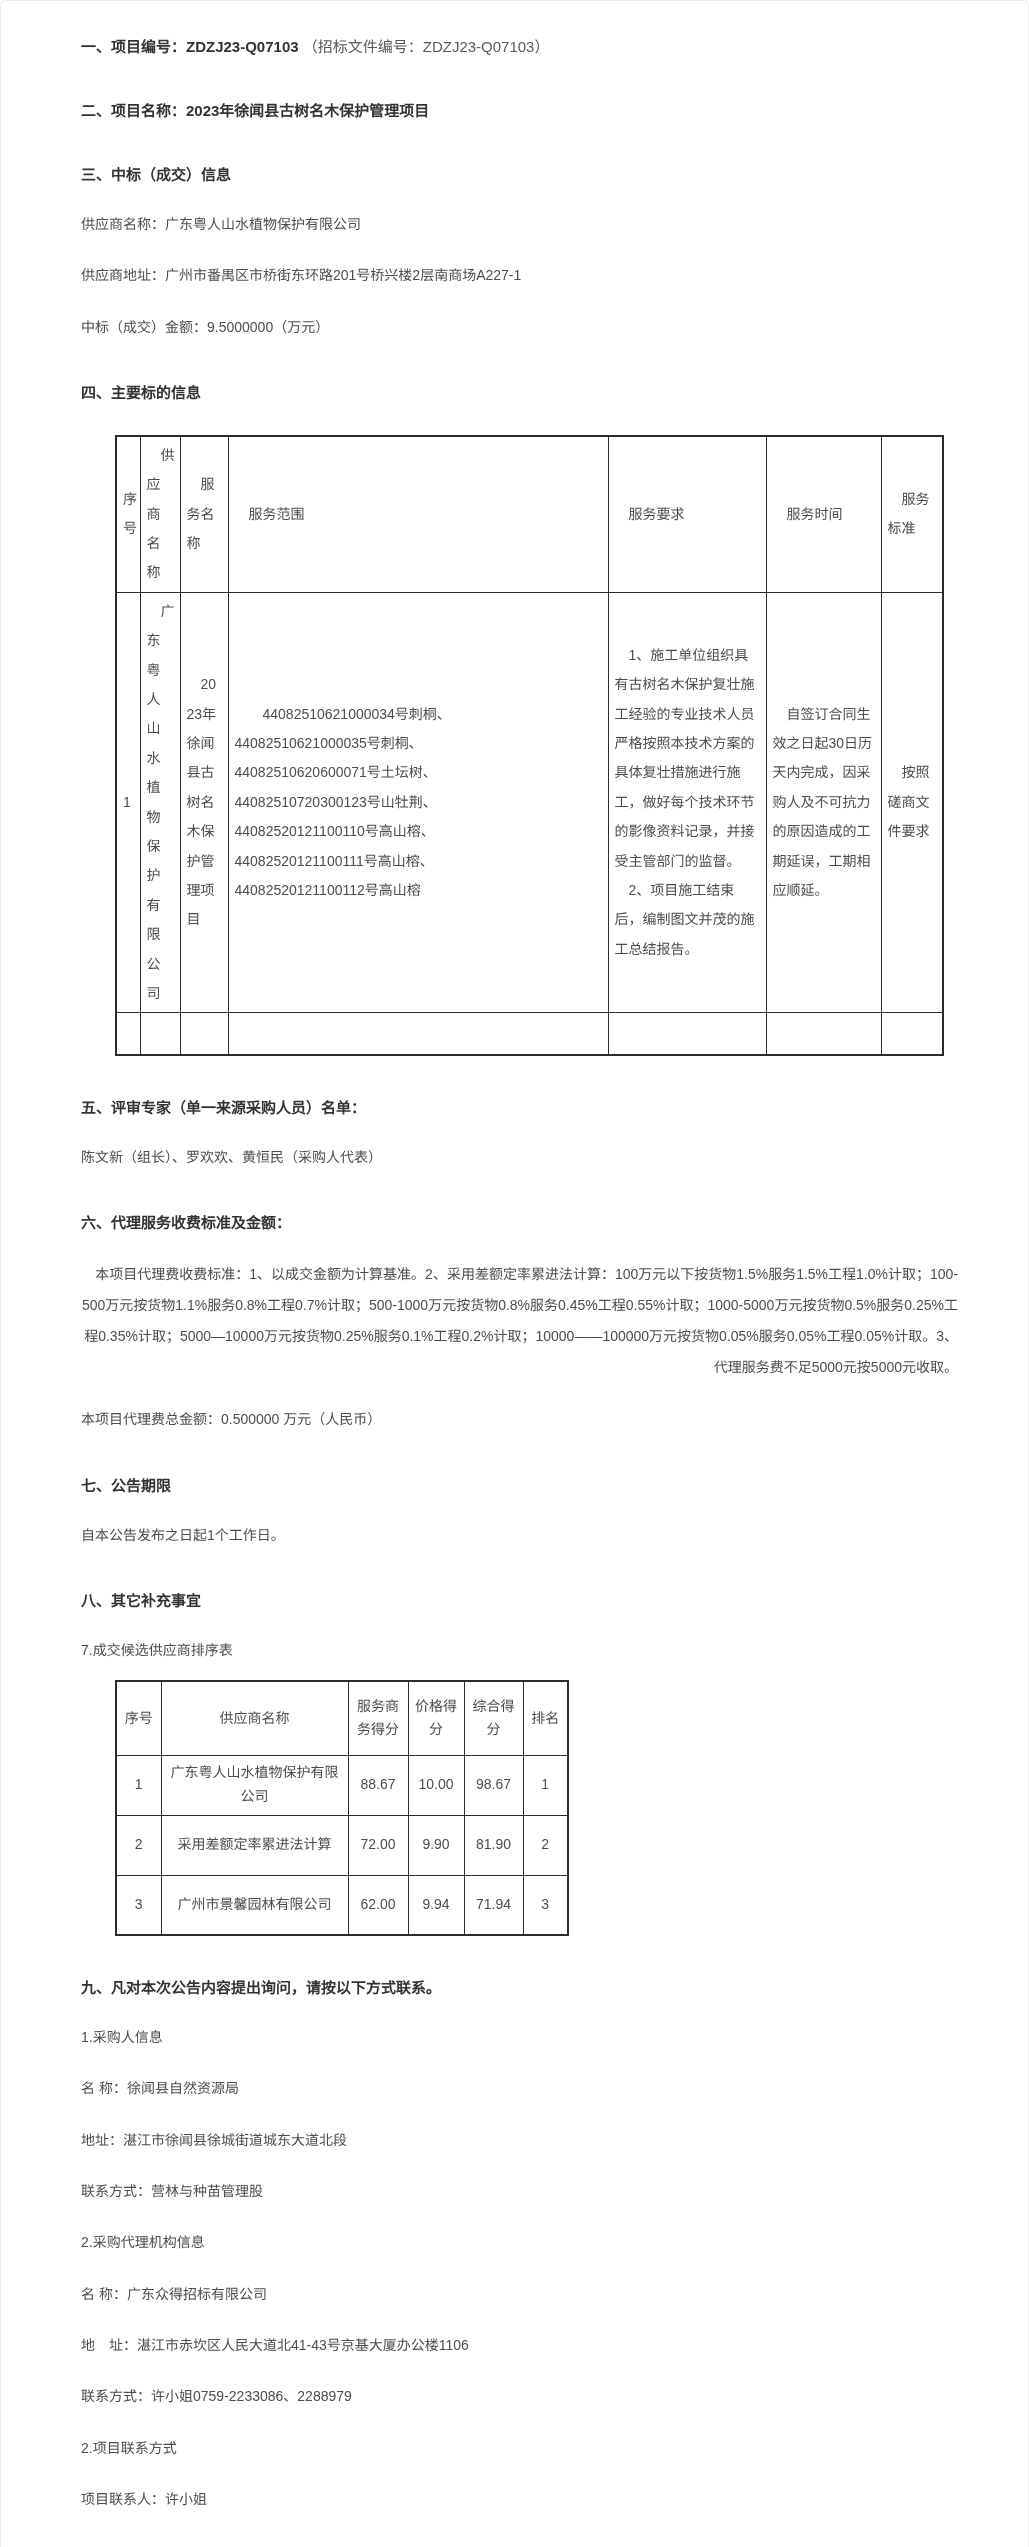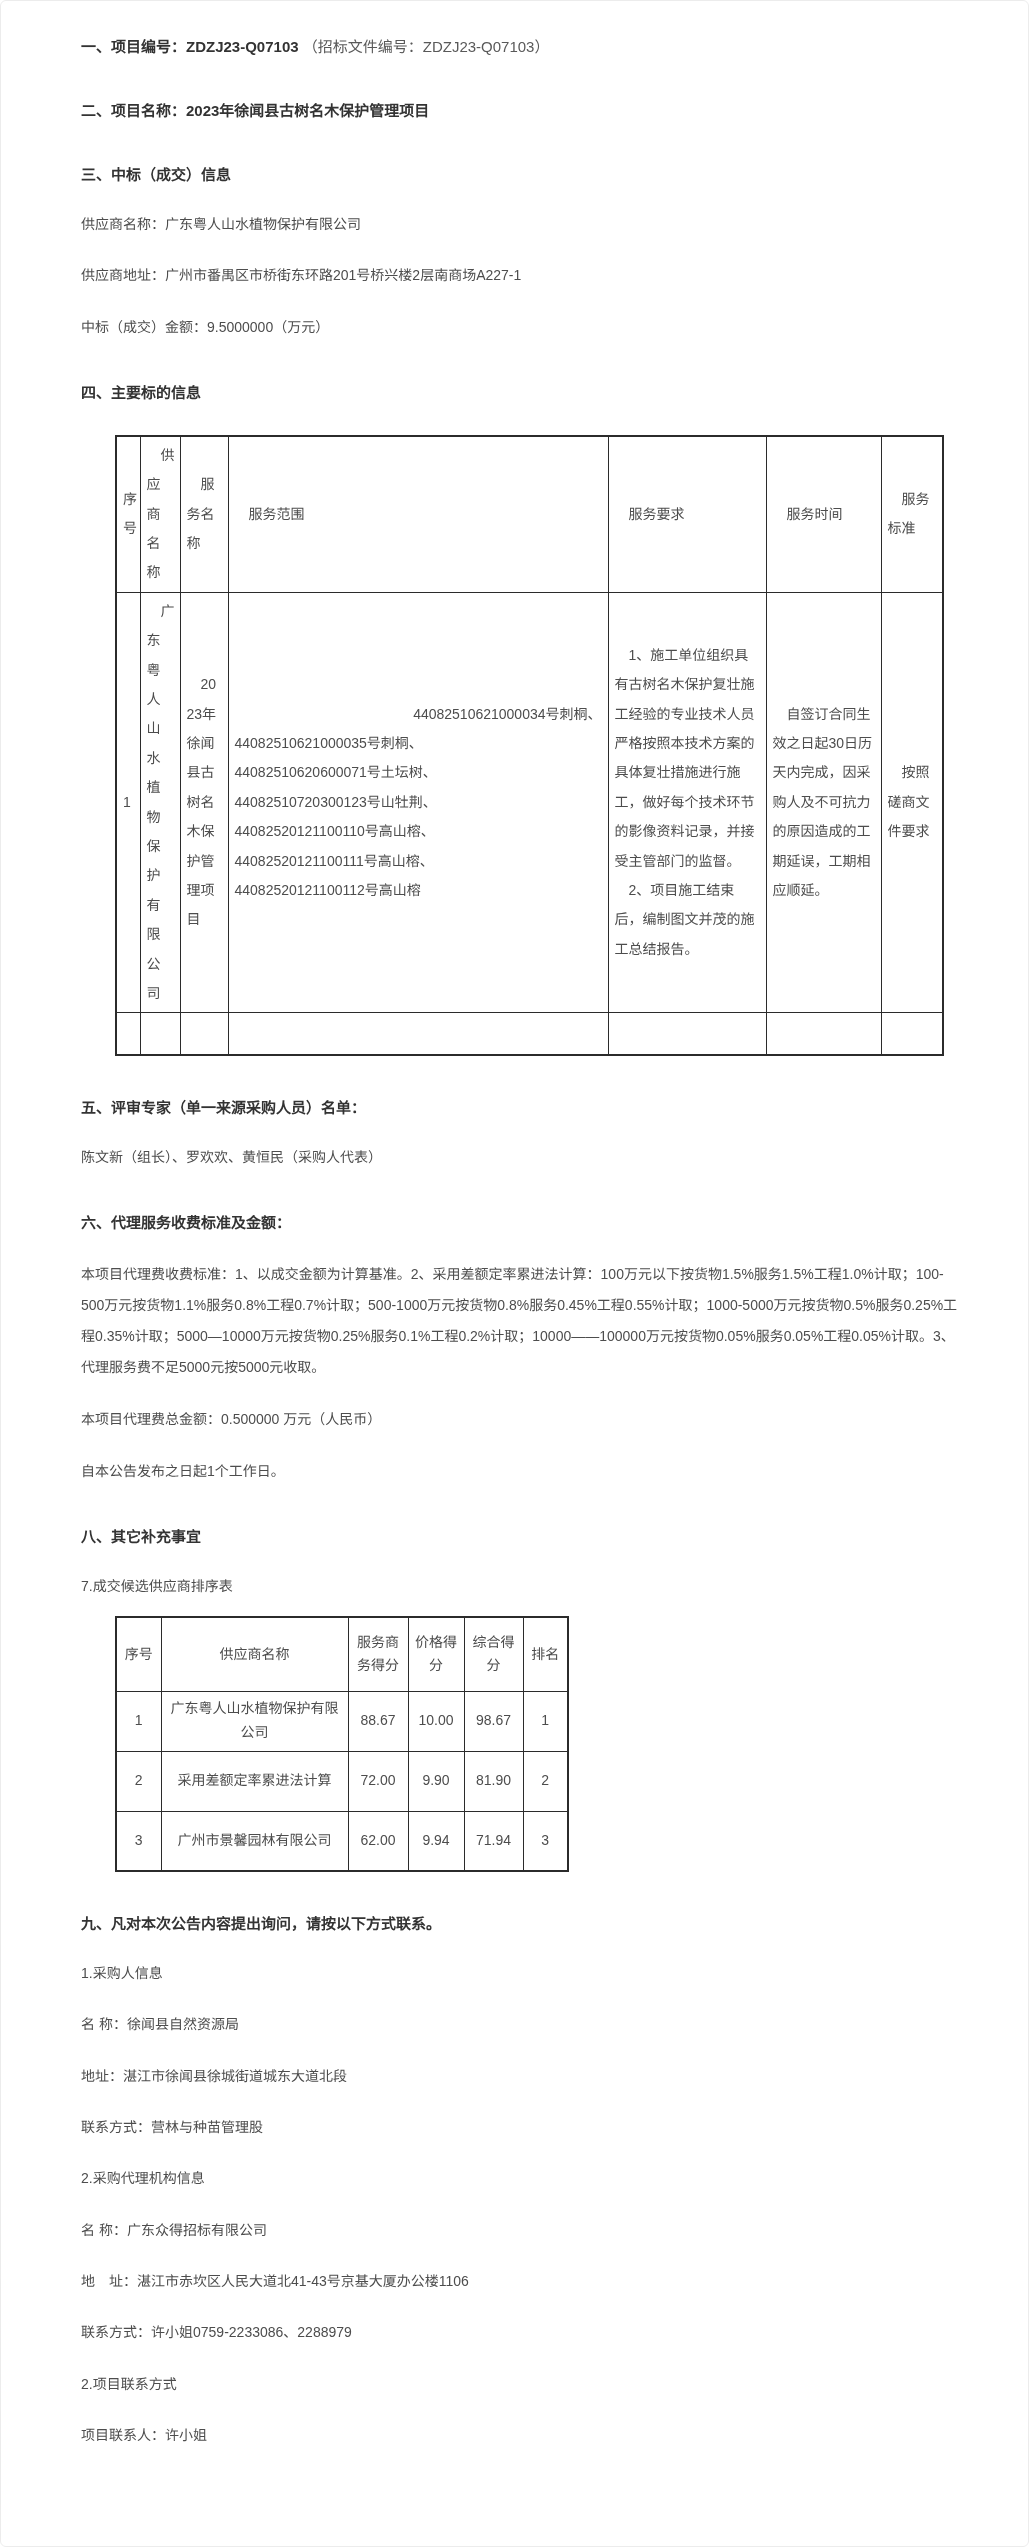--- a/index.html
+++ b/index.html
@@ -10,34 +10,34 @@
     border:1px solid #ececec; border-radius:6px;
     padding:10px 70px 46px 80px;
   }
   h3.sec {
     font-size:15px; font-weight:bold; color:#333;
     margin:40px 0 0 0; line-height:1.6;
   }
   h3.sec:first-of-type { margin-top:24px; }
   .sec .h-note { font-weight:normal; color:#595959;margin-top:10px; }
   p.line { font-size:14px; line-height:1.95; margin:24px 0 0 0; color:#4d4d4d; }
-  p.longp { font-size:14px; line-height:2.2; margin:24px 0 0 0; color:#4d4d4d; }
+  p.longp { font-size:14px; line-height:2.2; margin:24px 0 0 0; color:#4d4d4d;text-align:right; }
 
   
   table.t1 {
     border-collapse:collapse; margin:30px 0 0 34px;
     width:827px; table-layout:fixed;
     border:2px solid #2b2b2b;
     font-size:14px; color:#4d4d4d;
   }
   table.t1 td { border:1px solid #2b2b2b; padding:4px 6px; vertical-align:middle; line-height:2.1; word-break:break-all; }
   table.t1 tr.hd td { height:98px; }
   table.t1 .ind1 { text-indent:1em; }
   table.t1 .scope div { text-align:left; }
-  table.t1 .scope div:first-child { text-indent:2em;text-align:right; }
+  table.t1 .scope div:first-child { text-indent:2em; }
   table.t1 .req p, table.t1 .tm p { margin:0; text-indent:1em; line-height:2.1; }
   table.t1 tr.empty td { height:42px; }
   .cell-center { text-align:left; }
 
   
   table.t2 {
     border-collapse:collapse; margin:16px 0 0 34px;
     width:452px; table-layout:fixed;
     border:2px solid #2b2b2b;
     font-size:14px; color:#4d4d4d;
@@ -117,20 +117,21 @@
   </tbody>
     </table>
 
   <h3 class="sec">五、评审专家（单一来源采购人员）名单：</h3>
   <p class="line">陈文新（组长）、罗欢欢、黄恒民（采购人代表）</p>
 
   <h3 class="sec">六、代理服务收费标准及金额：</h3>
   <p class="longp">本项目代理费收费标准：1、以成交金额为计算基准。2、采用差额定率累进法计算：100万元以下按货物1.5%服务1.5%工程1.0%计取；100-500万元按货物1.1%服务0.8%工程0.7%计取；500-1000万元按货物0.8%服务0.45%工程0.55%计取；1000-5000万元按货物0.5%服务0.25%工程0.35%计取；5000—10000万元按货物0.25%服务0.1%工程0.2%计取；10000——100000万元按货物0.05%服务0.05%工程0.05%计取。3、代理服务费不足5000元按5000元收取。</p>
   <p class="line">本项目代理费总金额：0.500000 万元（人民币）</p>
 
+  <h3 class="sec">七、公告期限</h3>
   <p class="line">自本公告发布之日起1个工作日。</p>
 
   <h3 class="sec">八、其它补充事宜</h3>
   <p class="line">7.成交候选供应商排序表</p>
 
   <table class="t2">
     <colgroup>
       <col style="width:45px">
         <col style="width:187px">
         <col style="width:60px">

